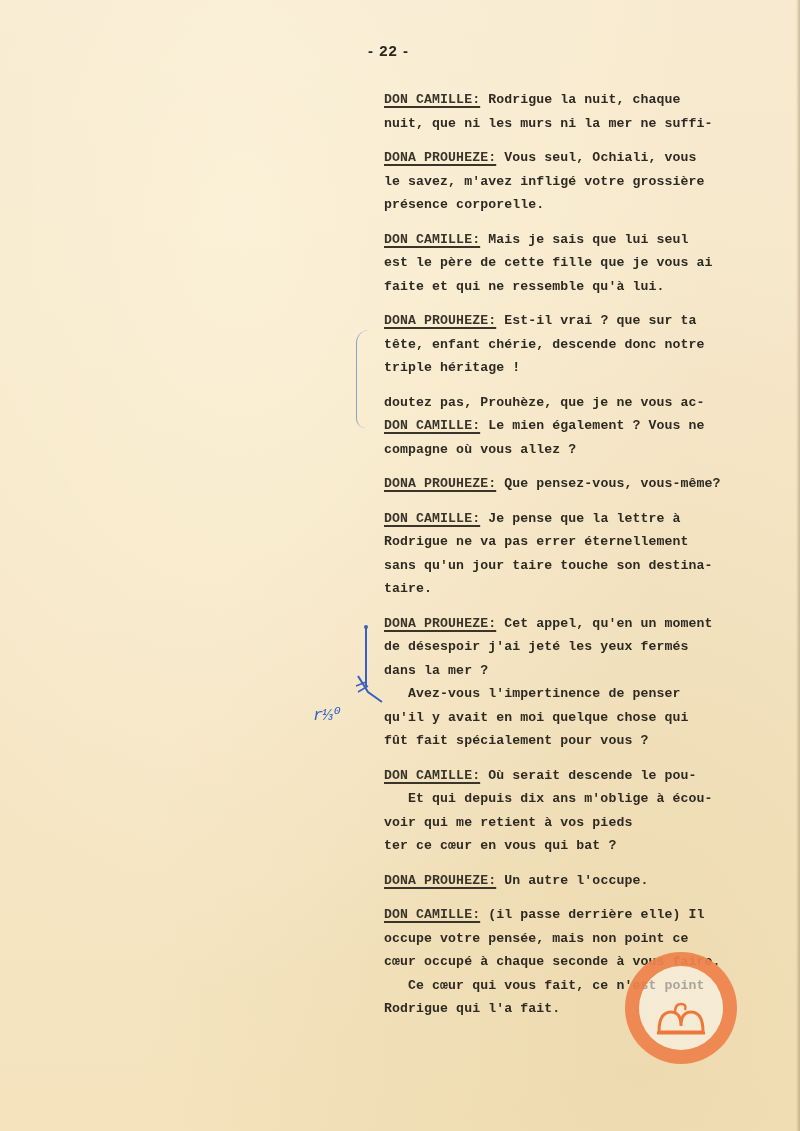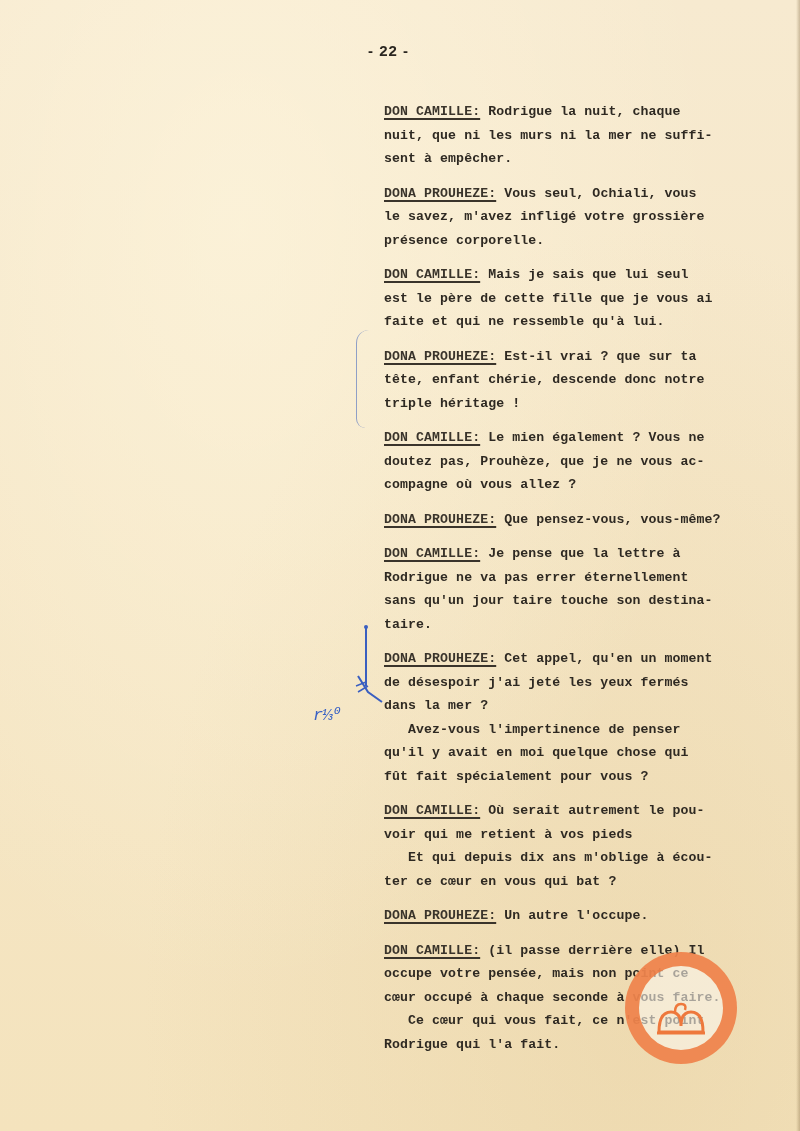--- a/index.html
+++ b/index.html
@@ -21,21 +21,21 @@
     position: absolute; right: 0; top: 0; width: 4px; height: 1131px;
     background: linear-gradient(90deg, rgba(150,120,70,0), rgba(120,95,55,0.35));
   }
   .page-number {
     position: absolute; left: 368px; top: 42px;
     font-family: "Liberation Sans", "DejaVu Sans", sans-serif;
     font-size: 15px; font-weight: bold; letter-spacing: 1px;
     color: #2a2620;
   }
   .text-block {
-    position: absolute; left: 384px; top: 88px; width: 380px; margin-top: 12px;
+    position: absolute; left: 384px; top: 88px; width: 380px;
   }
   .line {
     height: 23.5px; line-height: 23.5px;
     font-size: 13.2px; font-weight: bold;
     white-space: pre; letter-spacing: 0.1px;
   }
   .gap { height: 11px; }
   .speaker {
     text-decoration: underline; text-decoration-thickness: 2px;
     text-underline-offset: 3px; color: #3a342b;
@@ -70,63 +70,62 @@
 
 <div class="page">
   <div class="right-edge"></div>
 
   <div class="page-number">- 22 -</div>
 
   <div class="text-block">
 
     <div class="line"><span class="speaker">DON CAMILLE:</span> <span>Rodrigue la nuit, chaque</span></div>
     <div class="line">nuit, que ni les murs ni la mer ne suffi-</div>
-    <div class="line">sent à empêcher.</div>
     <div class="gap"></div>
 
     <div class="line"><span class="speaker">DONA PROUHEZE:</span> <span>Vous seul, Ochiali, vous</span></div>
     <div class="line">le savez, m'avez infligé votre grossière</div>
     <div class="line">présence corporelle.</div>
     <div class="gap"></div>
 
     <div class="line"><span class="speaker">DON CAMILLE:</span> <span>Mais je sais que lui seul</span></div>
     <div class="line">est le père de cette fille que je vous ai</div>
     <div class="line">faite et qui ne ressemble qu'à lui.</div>
     <div class="gap"></div>
 
     <div class="line"><span class="speaker">DONA PROUHEZE:</span> <span>Est-il vrai ? que sur ta</span></div>
     <div class="line">tête, enfant chérie, descende donc notre</div>
     <div class="line">triple héritage !</div>
     <div class="gap"></div>
 
+    <div class="line">doutez pas, Prouhèze, que je ne vous ac-</div>
     <div class="line"><span class="speaker">DON CAMILLE:</span> <span>Le mien également ? Vous ne</span></div>
-    <div class="line">doutez pas, Prouhèze, que je ne vous ac-</div>
     <div class="line">compagne où vous allez ?</div>
     <div class="gap"></div>
 
     <div class="line"><span class="speaker">DONA PROUHEZE:</span> <span>Que pensez-vous, vous-même?</span></div>
     <div class="gap"></div>
 
     <div class="line"><span class="speaker">DON CAMILLE:</span> <span>Je pense que la lettre à</span></div>
     <div class="line">Rodrigue ne va pas errer éternellement</div>
     <div class="line">sans qu'un jour taire touche son destina-</div>
     <div class="line">taire.</div>
     <div class="gap"></div>
 
     <div class="line"><span class="speaker">DONA PROUHEZE:</span> <span>Cet appel, qu'en un moment</span></div>
     <div class="line">de désespoir j'ai jeté les yeux fermés</div>
     <div class="line">dans la mer ?</div>
     <div class="line">   Avez-vous l'impertinence de penser</div>
     <div class="line">qu'il y avait en moi quelque chose qui</div>
     <div class="line">fût fait spécialement pour vous ?</div>
     <div class="gap"></div>
 
-    <div class="line"><span class="speaker">DON CAMILLE:</span> <span>Où serait autrement le pou-</span></div>
+    <div class="line"><span class="speaker">DON CAMILLE:</span> <span>Où serait descende le pou-</span></div>
+    <div class="line">   Et qui depuis dix ans m'oblige à écou-</div>
     <div class="line">voir qui me retient à vos pieds</div>
-    <div class="line">   Et qui depuis dix ans m'oblige à écou-</div>
     <div class="line">ter ce cœur en vous qui bat ?</div>
     <div class="gap"></div>
 
     <div class="line"><span class="speaker">DONA PROUHEZE:</span> <span>Un autre l'occupe.</span></div>
     <div class="gap"></div>
 
     <div class="line"><span class="speaker">DON CAMILLE:</span> <span>(il passe derrière elle) Il</span></div>
     <div class="line">occupe votre pensée, mais non point ce</div>
     <div class="line">cœur occupé à chaque seconde à vous faire.</div>
     <div class="line">   Ce cœur qui vous fait, ce n'est point</div>

